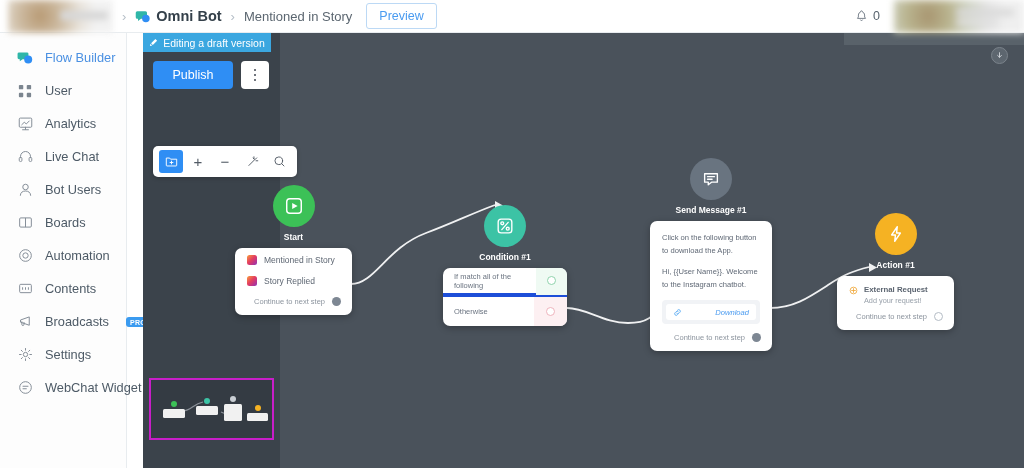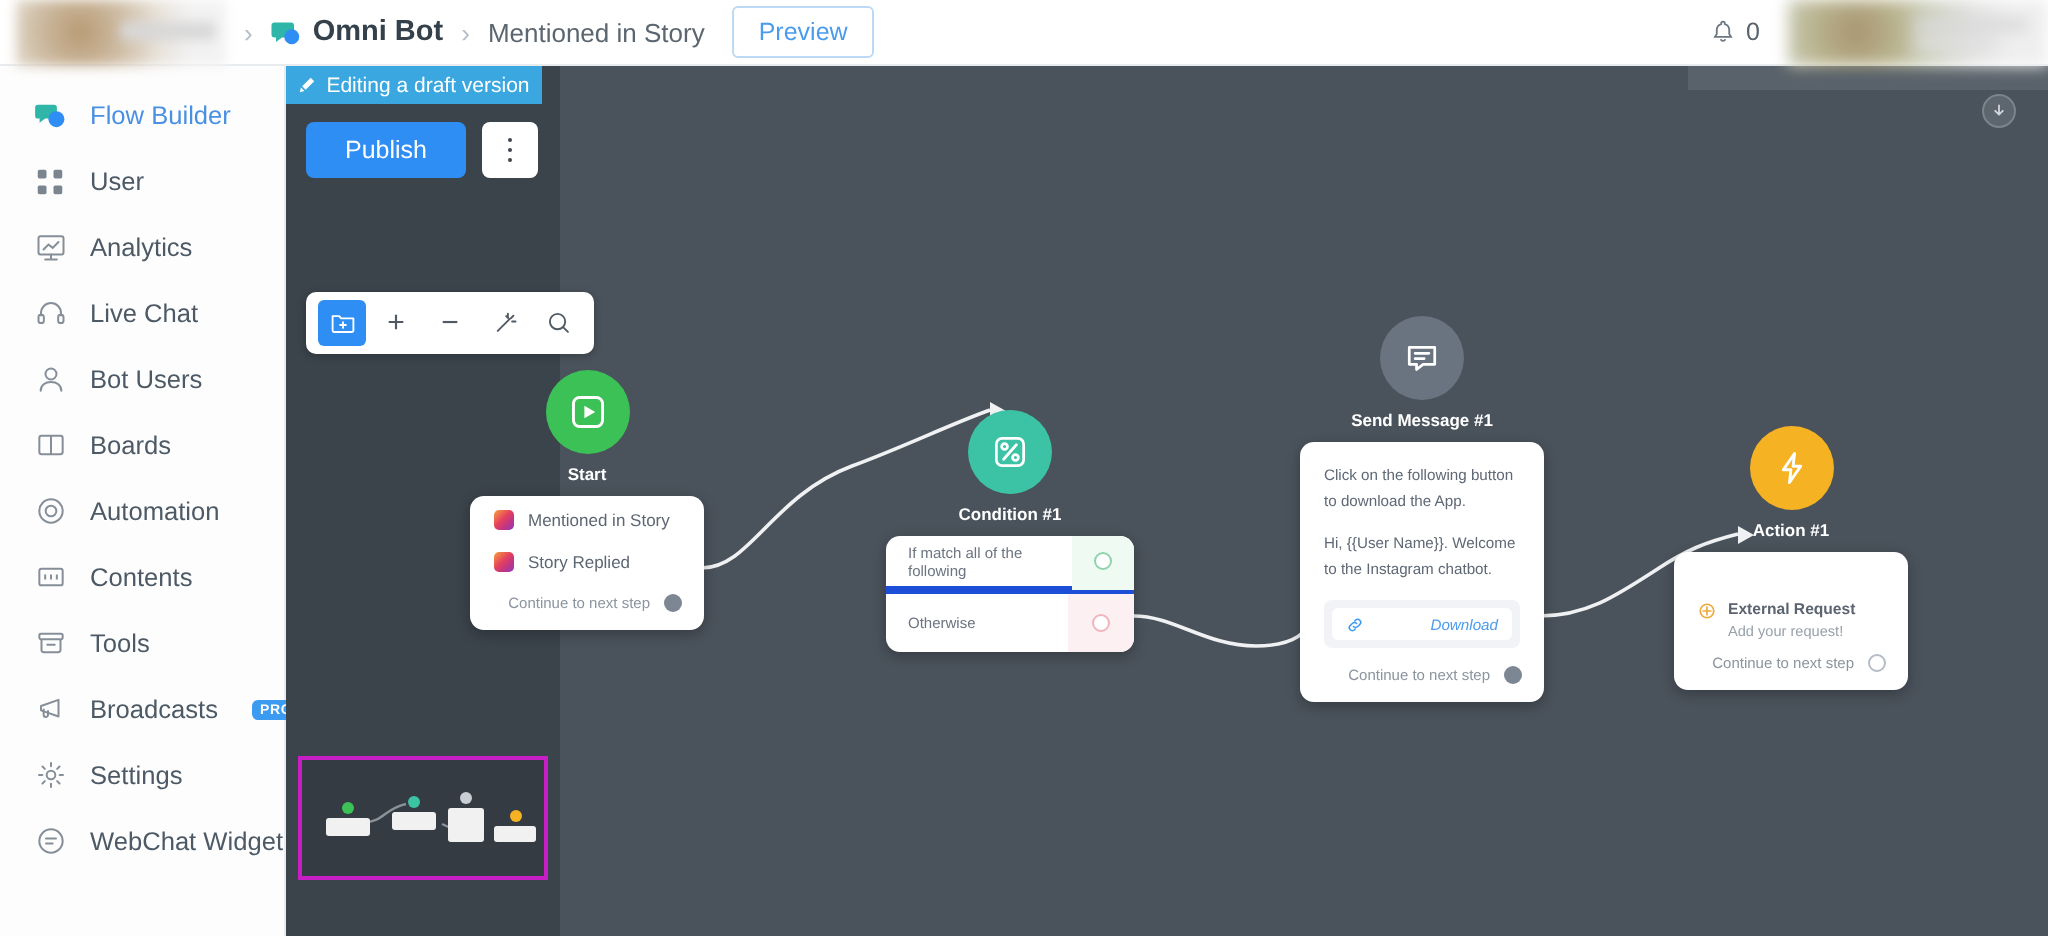--- a/index.html
+++ b/index.html
@@ -45,21 +45,21 @@
     background:
       radial-gradient(circle at 34px 16px, #a89570 0%, #b9b48f 22%, #cfd3c3 42%, #e4e4e4 62%, #efefef 80%),
       linear-gradient(90deg, #eeeeee 0%, #e6e6e6 100%);
     filter: blur(3.6px);
   }
   .user-blur .u1 { position: relative; left: 62px; top: 9px; width: 58px; height: 7px; background: #dadada; border-radius: 2px; }
   .user-blur .u2 { position: relative; left: 62px; top: 12px; width: 42px; height: 6px; background: #e0e0e0; border-radius: 2px; }
 
   
   .sidebar {
-    position: absolute; top: 33px; left: 0; width: 143px; height: 435px;
+    position: absolute; top: 33px; left: 0; width: 127px; height: 435px;
     background: #fdfdfd; border-right: 1px solid #e8ecef;
     padding-top: 8px;
   }
   .nav-item {
     display: flex; align-items: center; height: 33px; padding-left: 17px;
     gap: 12px; cursor: pointer;
   }
   .nav-item .lbl { font-size: 12.8px; color: #4d5a66; white-space: nowrap; }
   .nav-item.active .lbl { color: #4a90e2; }
   .nav-ic { width: 16px; height: 16px; display: flex; align-items: center; justify-content: center; flex: 0 0 16px; }
@@ -175,21 +175,21 @@
   .msg-body { padding: 11px 12px 2px; }
   .msg-p { font-size: 7.6px; color: #5f6875; line-height: 1.65; margin-bottom: 9px; }
   .msg-btn-wrap { background: #f1f3f6; padding: 4px; border-radius: 4px; margin: 2px 0 0; }
   .msg-btn {
     background: #fff; border-radius: 3px; height: 16px;
     display: flex; align-items: center; padding: 0 7px;
   }
   .msg-btn .lnk { color: #3b9bf0; font-size: 8px; flex: 0 0 auto; }
   .msg-btn .btxt { flex: 1; text-align: right; font-size: 7.6px; color: #4a9bf0; font-style: italic; }
 
-  .act-body { padding: 24px 12px 0; }
+  .act-body { padding: 9px 12px 0; }
   .act-head { display: flex; align-items: flex-start; gap: 6px; }
   .act-ic { color: #f0a93c; font-size: 9px; line-height: 1; margin-top: 1px; }
   .act-t1 { font-size: 7.8px; color: #5b6470; font-weight: bold; }
   .act-t2 { font-size: 7.3px; color: #98a0aa; margin-top: 2px; }
 
   
   .minimap {
     position: absolute; bottom: 0; left: 0; width: 137px; height: 96px;
     background: #3b434b; z-index: 12;
   }
@@ -319,30 +319,20 @@
   <div class="nav-item">
     <span class="nav-ic">
       <svg width="15" height="15" viewBox="0 0 18 18" fill="none" stroke="#868f99" stroke-width="1.2">
         <rect x="2" y="4" width="14" height="10" rx="1.3"></rect>
           <path d="M5.5 7.5v3M9 7.5v3M12.5 7.5v3"></path>
       </svg>
     </span>
     <span class="lbl">Contents</span>
   </div>
 
-  <div class="nav-item">
-    <span class="nav-ic">
-      <svg width="15" height="15" viewBox="0 0 18 18" fill="none" stroke="#868f99" stroke-width="1.2">
-        <rect x="2" y="3.5" width="14" height="3.2" rx="1"></rect>
-        <path d="M3.3 6.7v6.5a1.3 1.3 0 001.3 1.3h8.8a1.3 1.3 0 001.3-1.3V6.7"></path>
-        <path d="M6.8 10h4.4" stroke-linecap="round"></path>
-      </svg>
-    </span>
-    <span class="lbl">Tools</span>
-  </div>
 
   <div class="nav-item">
     <span class="nav-ic">
       <svg width="15" height="15" viewBox="0 0 18 18" fill="none" stroke="#868f99" stroke-width="1.2">
         <path d="M3 7.2L13.5 3.5v10L3 9.8z" stroke-linejoin="round"></path>
         <path d="M4.6 9.3v3.2a1.3 1.3 0 002.6 0v-2.3" stroke-linecap="round"></path>
       </svg>
     </span>
     <span class="lbl">Broadcasts</span>
     <span class="pro-badge">PRO</span>

